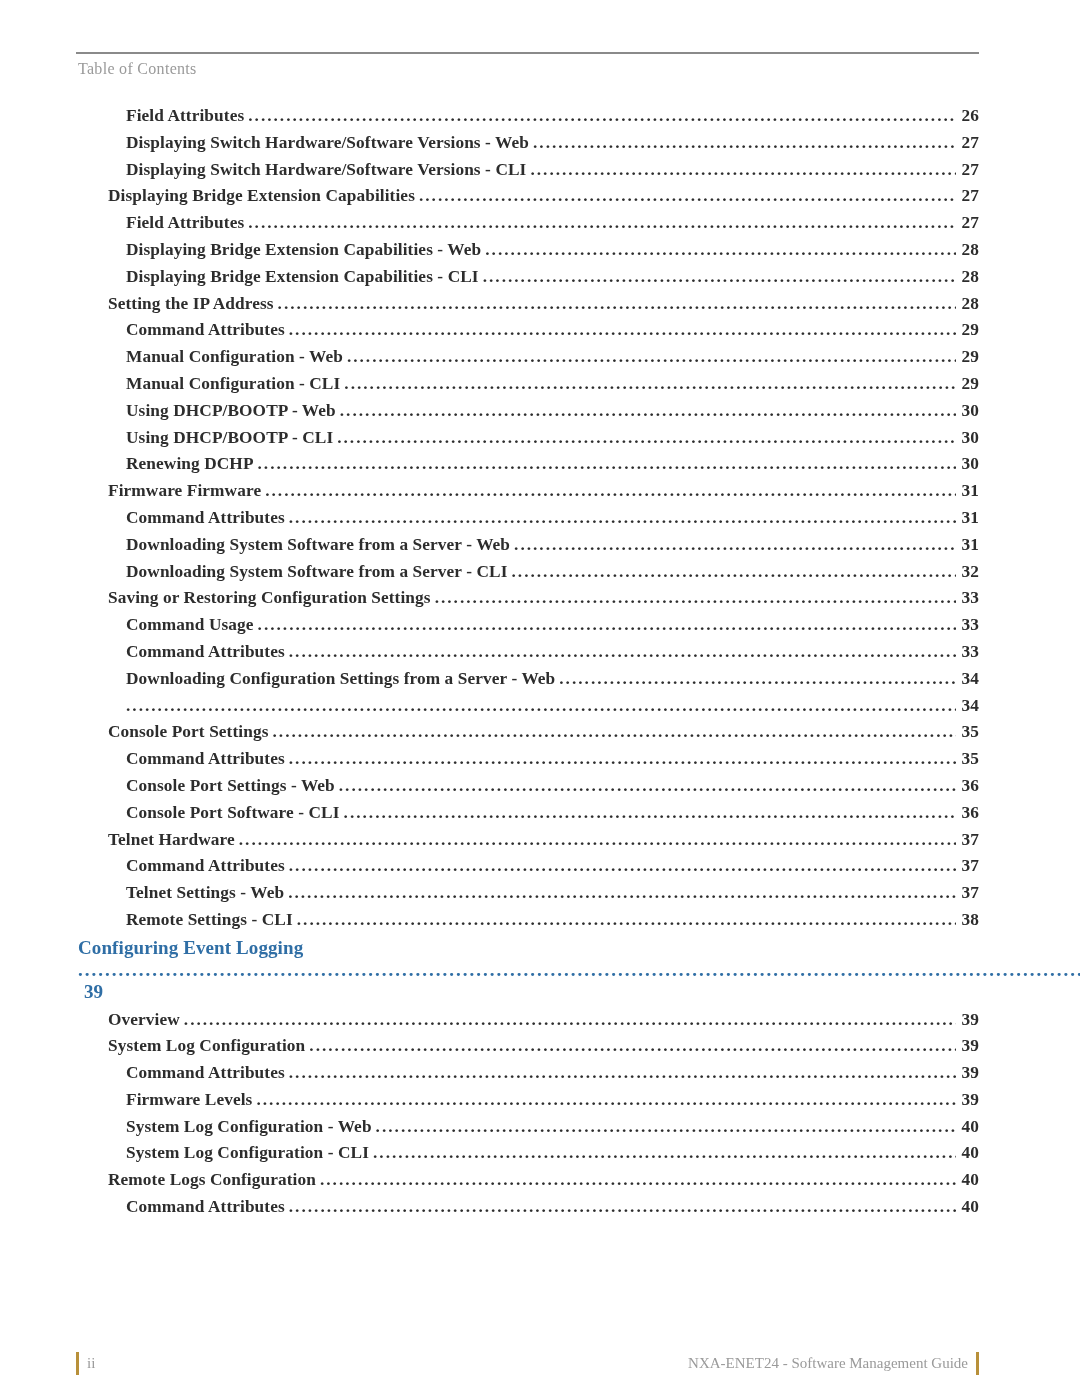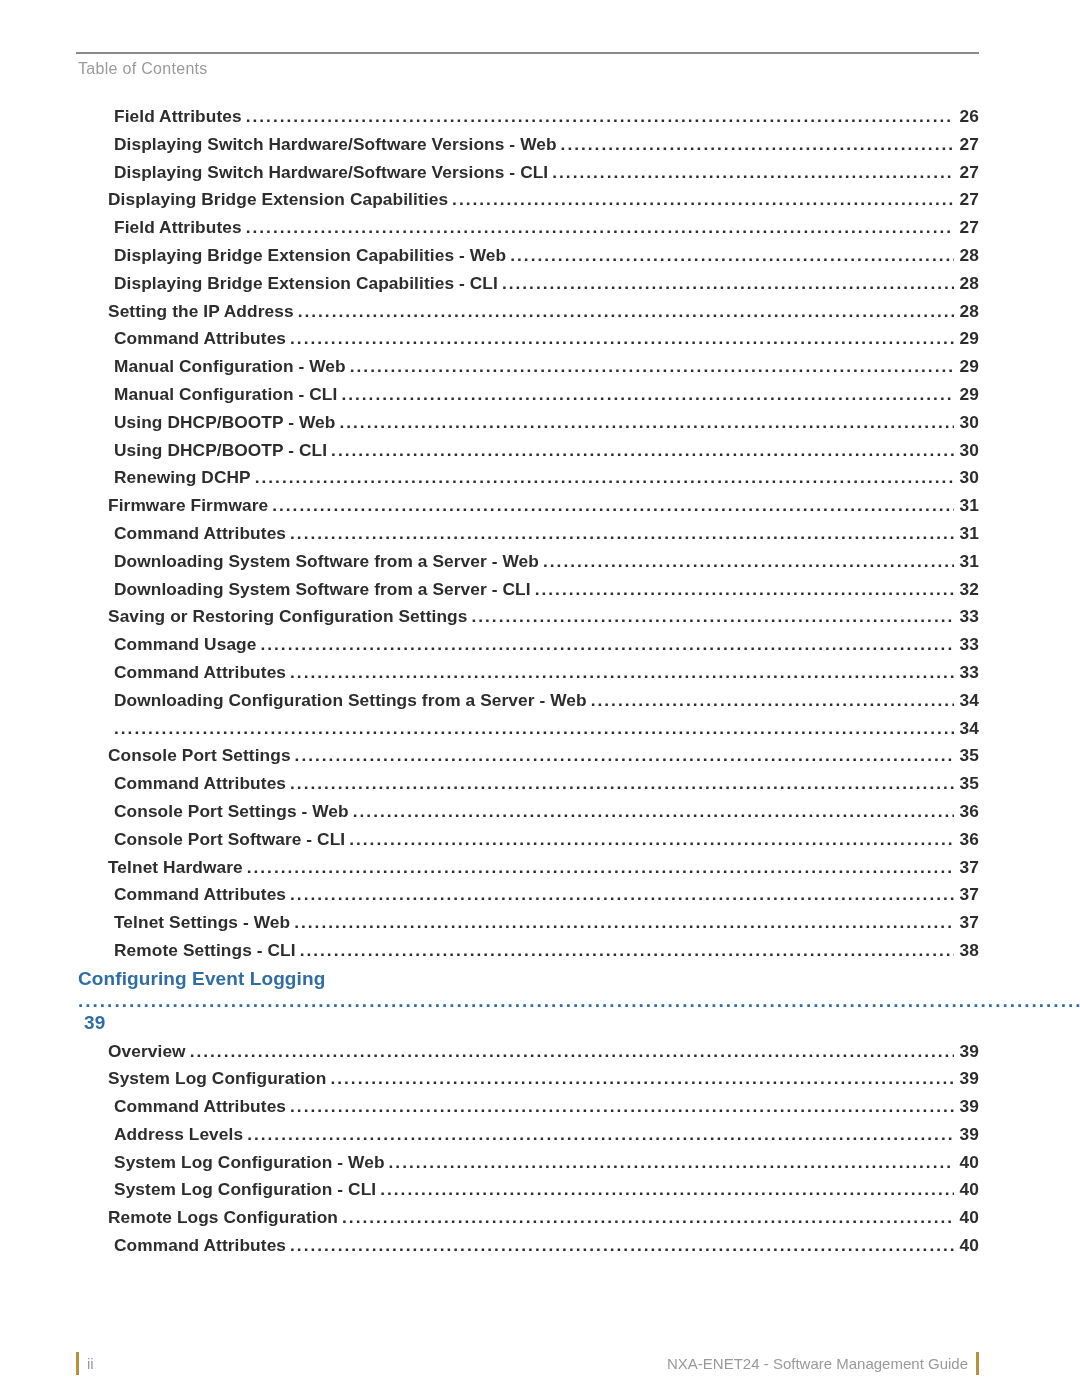--- a/index.html
+++ b/index.html
@@ -5,21 +5,21 @@
   html, body {
     margin: 0;
     padding: 0;
     background: #fff;
     width: 1080px;
   }
   .page {
     width: 1037px;
     height: 1397px;
     position: relative;
-    font-family: Liberation Sans, sans-serif;
+    font-family: Liberation Serif, serif;
     color: #2d2d2d;
     box-sizing: border-box;
   }
   .top-rule {
     position: absolute;
     top: 52px;
     left: 76px;
     right: 58px;
     height: 2px;
     background: #8a8a8a;
@@ -42,21 +42,21 @@
     display: flex;
     align-items: baseline;
     margin-bottom: 6.8px;
     font-size: 17.3px;
     font-weight: 600;
     color: #2d2d2d;
     letter-spacing: 0.1px;
   }
   .toc-row.level-0 { margin-left: 0px;  font-size: 19px; font-weight: 600; color: #2f6ea5; flex-direction: column; }
   .toc-row.level-1 { margin-left: 30px; }
-  .toc-row.level-2 { margin-left: 36px; }
+  .toc-row.level-2 { margin-left: 48px; }
   .toc-row.level-0 .page-num { color: #2f6ea5; }
   .title  { white-space: nowrap; padding-right: 4px; }
   .leader {
     flex: 1 1 auto;
     overflow: hidden;
     letter-spacing: 2px;
     font-weight: 600;
     color: #2d2d2d;
   }
   .toc-row.level-0 .leader { color: #2f6ea5; }
@@ -265,21 +265,21 @@
         <span class="title">System Log Configuration</span>
         <span class="leader"></span>
         <span class="page-num">39</span>
       </div>
       <div class="toc-row level-2">
         <span class="title">Command Attributes</span>
         <span class="leader"></span>
         <span class="page-num">39</span>
       </div>
       <div class="toc-row level-2">
-        <span class="title">Address Levels</span>
+        <span class="title">Firmware Levels</span>
         <span class="leader"></span>
         <span class="page-num">39</span>
       </div>
       <div class="toc-row level-2">
         <span class="title">System Log Configuration - Web</span>
         <span class="leader"></span>
         <span class="page-num">40</span>
       </div>
       <div class="toc-row level-2">
         <span class="title">System Log Configuration - CLI</span>

